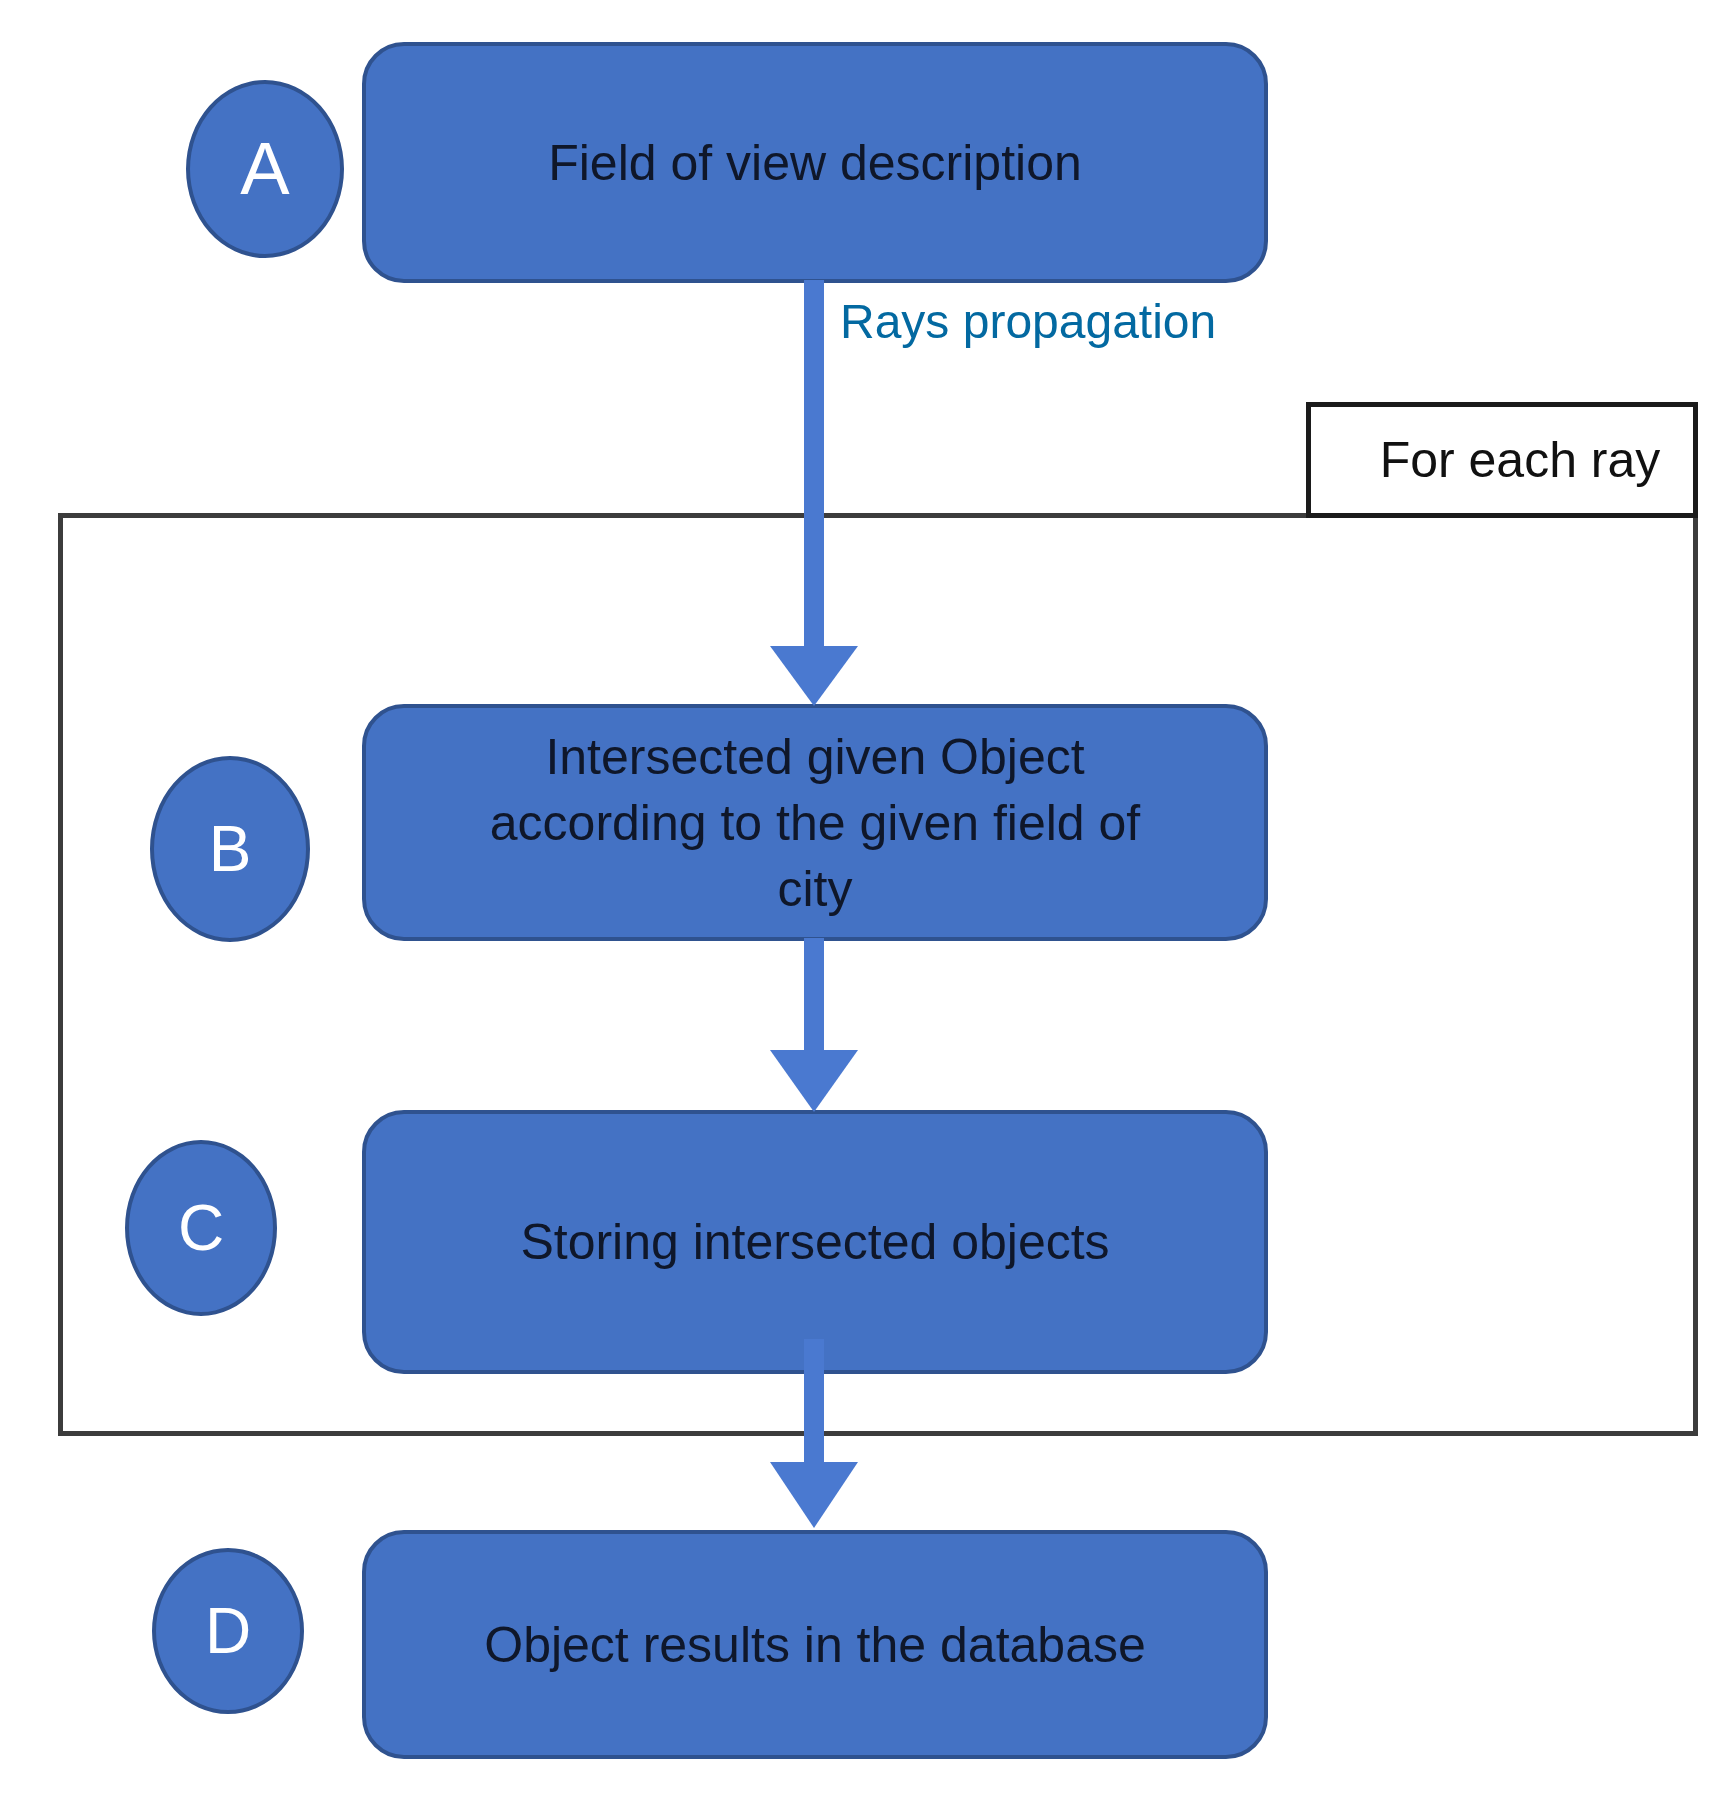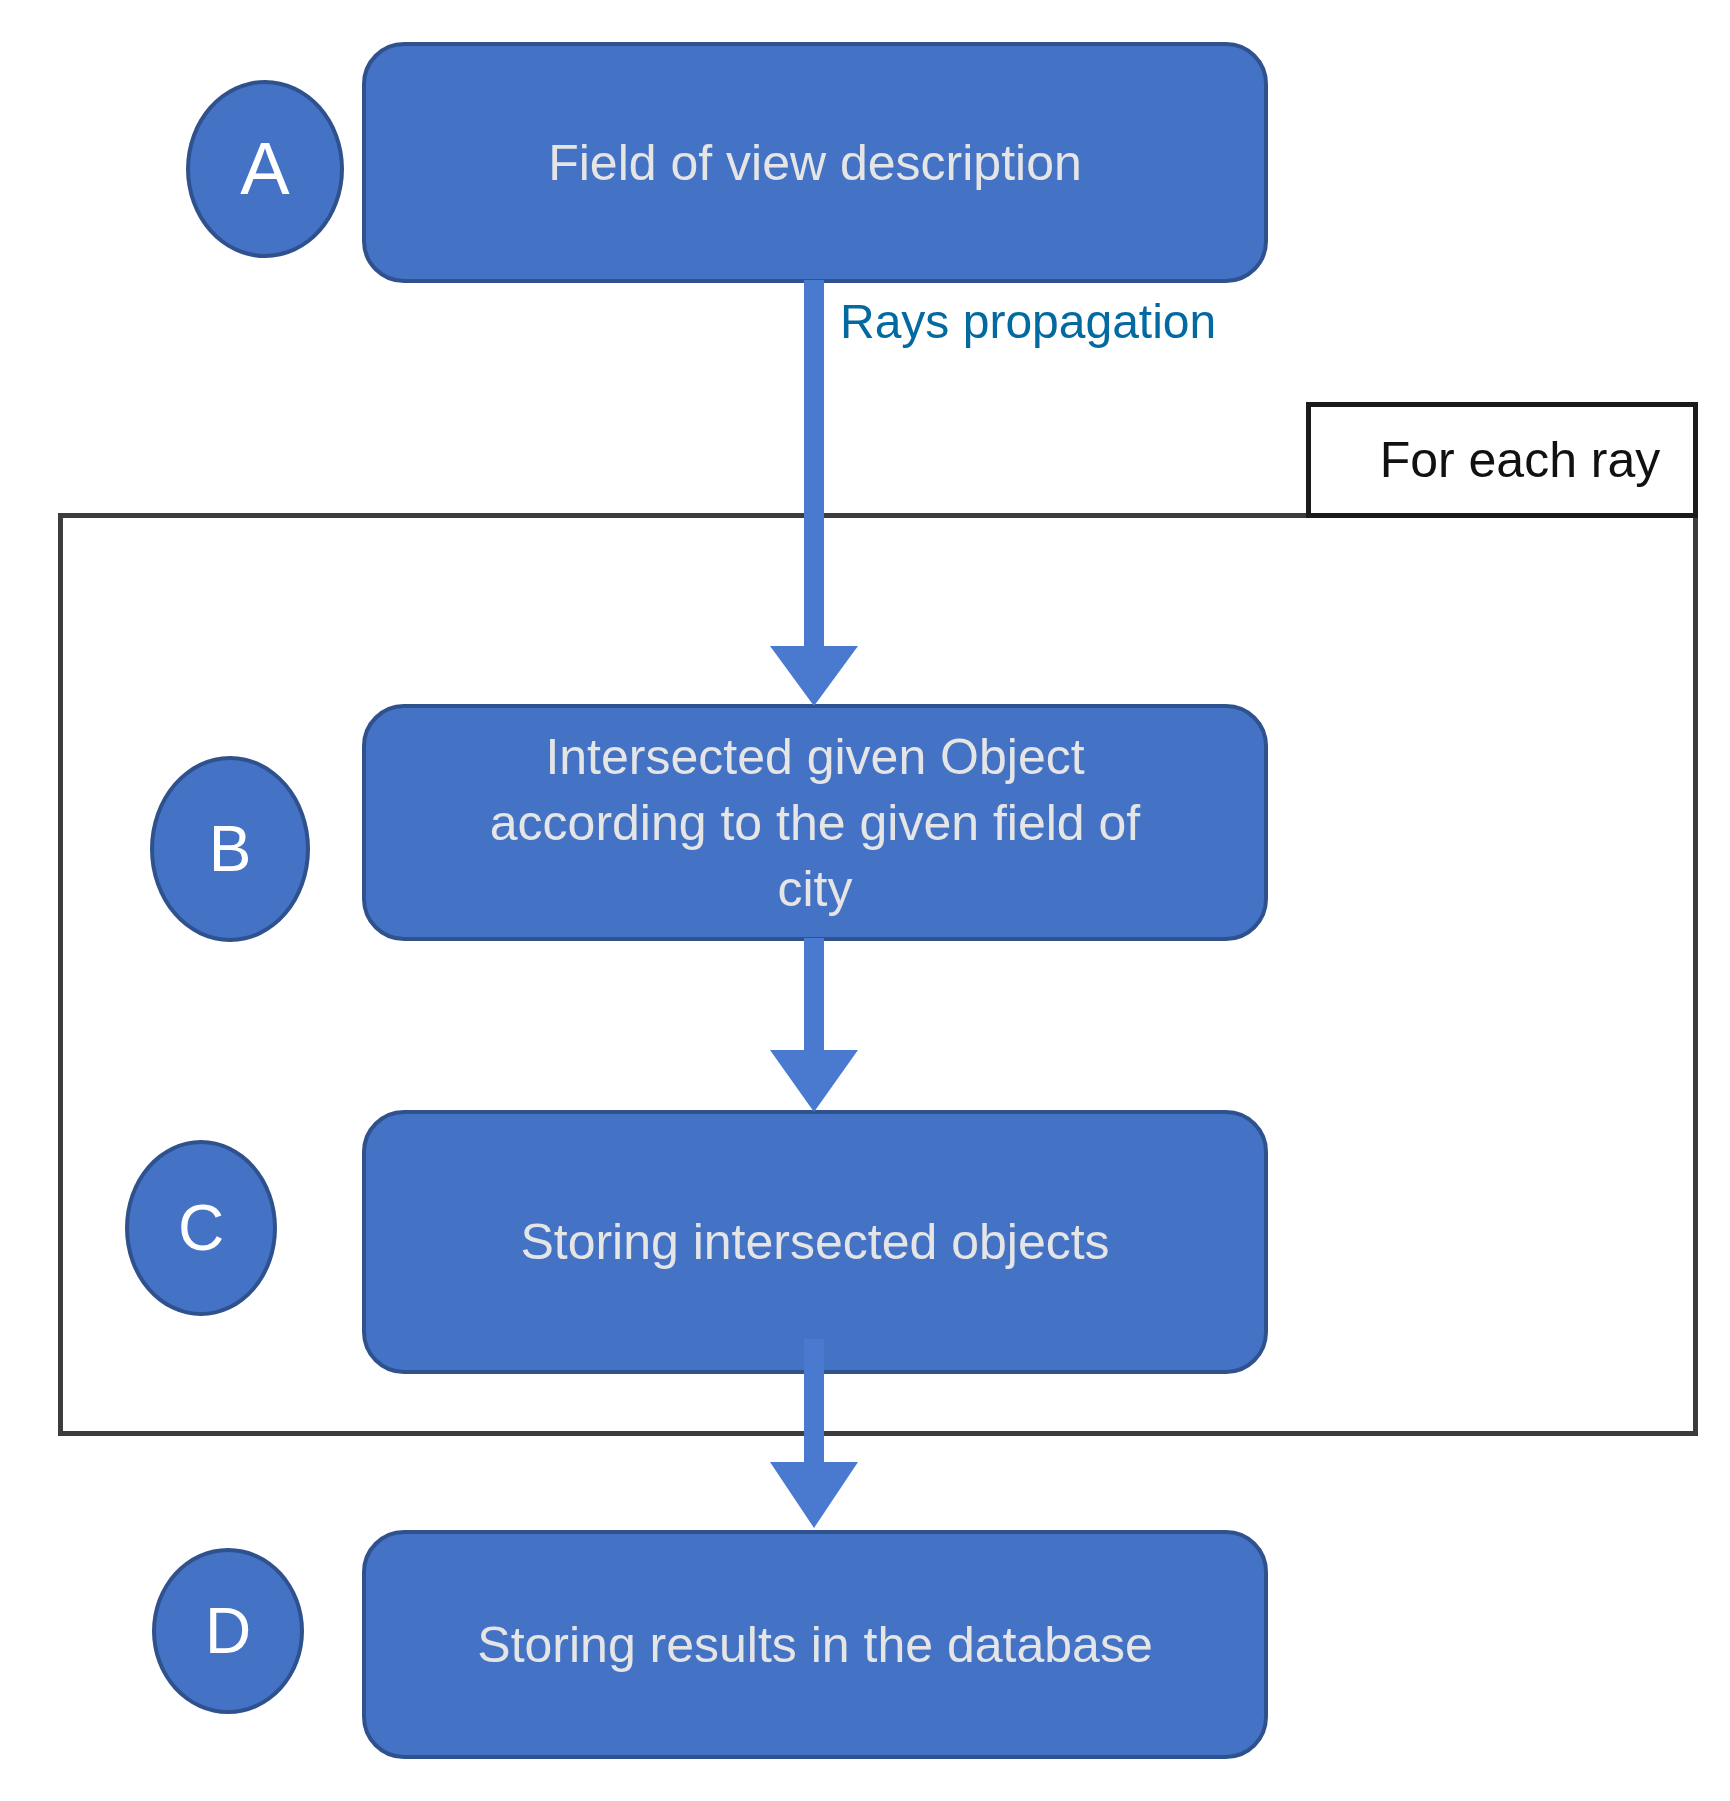--- a/index.html
+++ b/index.html
@@ -60,21 +60,21 @@
     box-sizing: border-box;
     display: flex;
     flex-direction: column;
     align-items: center;
     justify-content: center;
     text-align: center;
     z-index: 3;
   }
   .node-box span {
     display: block;
-    color: #e5e5e5;
+    color: #0f172a;
     font-size: 50px;
     line-height: 66px;
     white-space: nowrap;
   }
   .box-a { top: 42px;   height: 241px; }
   .box-b { top: 704px;  height: 237px; }
   .box-c { top: 1110px; height: 264px; }
   .box-d { top: 1530px; height: 229px; }
 
   
@@ -176,16 +176,16 @@
     <span>C</span>
   </div>
   <div class="node-box box-c">
     <span>Storing intersected objects</span>
   </div>
 
   <div class="node-circle circle-d">
     <span>D</span>
   </div>
   <div class="node-box box-d">
-    <span>Storing results in the database</span>
+    <span>Object results in the database</span>
   </div>
 
 </div>
 
 </body></html>

